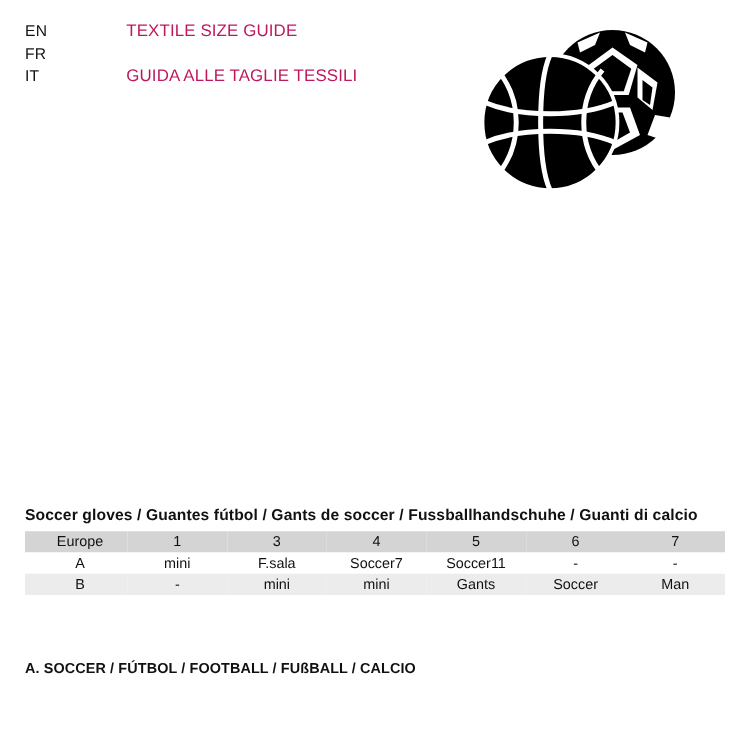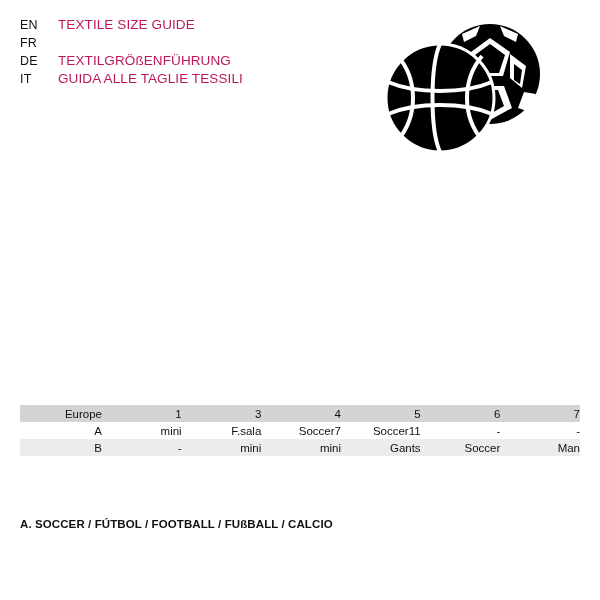--- a/index.html
+++ b/index.html
@@ -21,20 +21,21 @@
     position: absolute;
     left: 20px;
     top: 16px;
     width: 330px;
   }
   .legend-row {
     display: flex;
     align-items: baseline;
     height: 18px;
     line-height: 18px;
+    gap: 43px;
   }
   .legend-code {
     width: 38px;
     flex: 0 0 38px;
     font-size: 12.5px;
     letter-spacing: 0.2px;
     color: #111;
   }
   .legend-label {
     font-size: 13.5px;
@@ -69,21 +70,21 @@
     white-space: nowrap;
   }
   table.size-table {
     border-collapse: collapse;
     width: 560px;
     table-layout: fixed;
   }
   table.size-table td {
     font-size: 11.5px;
     color: #111;
-    text-align: right;
+    text-align: center;
     height: 17px;
     padding: 0;
     border: 0;
   }
   table.size-table tr.head td {
     background: #d4d4d4;
   }
   table.size-table tr.row-a td {
     background: #ffffff;
   }
@@ -93,21 +94,21 @@
   td.col-label {
     text-align: left;
     padding-left: 6px !important;
     width: 76px;
   }
 
   
   .footnotes {
     position: absolute;
     left: 20px;
-    top: 516px;
+    top: 527px;
     width: 560px;
   }
   .footnote {
     font-size: 11.5px;
     font-weight: bold;
     color: #111;
     letter-spacing: 0.1px;
     line-height: 16px;
     white-space: nowrap;
   }
@@ -117,24 +118,20 @@
 
 <div class="legend">
   <div class="legend-row">
     <span class="legend-code">EN</span>
     <span class="legend-label">TEXTILE SIZE GUIDE</span>
   </div>
   <div class="legend-row">
     <span class="legend-code">FR</span>
   </div>
   <div class="legend-row">
-    <span class="legend-code">DE</span>
-    <span class="legend-label">TEXTILGRÖßENFÜHRUNG</span>
-  </div>
-  <div class="legend-row">
     <span class="legend-code">IT</span>
     <span class="legend-label">GUIDA ALLE TAGLIE TESSILI</span>
   </div>
 </div>
 
 <div class="illustration">
   <svg width="200" height="150" viewBox="0 0 200 150" xmlns="http://www.w3.org/2000/svg">
 
     <g>
       <circle cx="132" cy="52" r="50" fill="#000000"></circle>
@@ -161,20 +158,21 @@
       <path d="M30 60 C 58 72, 106 72, 134 60" stroke="#ffffff" stroke-width="4" fill="none"></path>
       <path d="M30 92 C 58 80, 106 80, 134 92" stroke="#ffffff" stroke-width="4" fill="none"></path>
       <path d="M40 34 C 60 58, 60 94, 40 118" stroke="#ffffff" stroke-width="4" fill="none"></path>
       <path d="M124 34 C 104 58, 104 94, 124 118" stroke="#ffffff" stroke-width="4" fill="none"></path>
       <circle cx="82" cy="76" r="54" fill="none" stroke="#ffffff" stroke-width="3"></circle>
     </g>
   </svg>
 </div>
 
 <div class="table-block">
+  <div class="table-title">Soccer gloves / Guantes fútbol / Gants de soccer / Fussballhandschuhe / Guanti di calcio</div>
   <table class="size-table">
     <tbody>
       <tr class="head">
         <td class="col-label">Europe</td>
         <td>1</td>
         <td>3</td>
         <td>4</td>
         <td>5</td>
         <td>6</td>
         <td>7</td>

